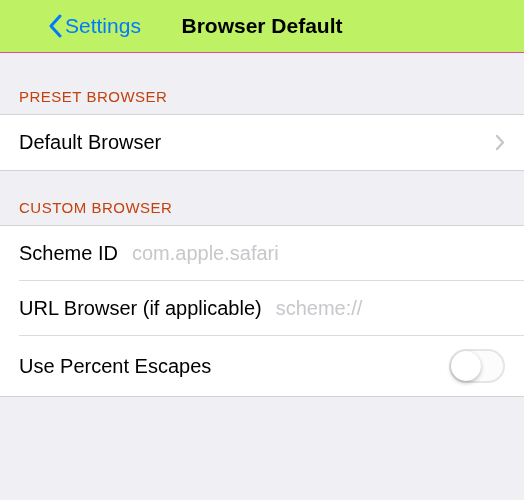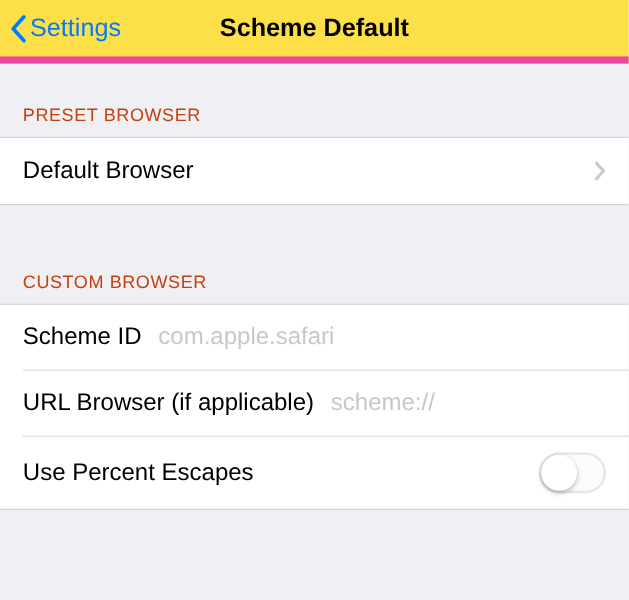--- a/index.html
+++ b/index.html
@@ -5,24 +5,25 @@
   * { box-sizing: border-box; margin: 0; padding: 0; }
   html, body {
     font-family: -apple-system, "Helvetica Neue", Helvetica, Arial, sans-serif;
     background: #efeff4;
     color: #000;
     width: 524px;
   }
   .nav {
     position: relative;
     height: 53px;
-    background: #fde047;
-    border-bottom: 6px solid #ec4899;
+    background: #bef264;
+    border-bottom: 1px solid #ec4899;
     display: flex;
     align-items: center;
+    padding-left: 40px;
   }
   .back {
     display: flex;
     align-items: center;
     gap: 3px;
     color: #007aff;
     font-size: 21px;
     padding-left: 8px;
     cursor: pointer;
   }
@@ -36,21 +37,21 @@
     color: #000;
     pointer-events: none;
   }
   .section-header {
     padding: 35px 19px 9px;
     font-size: 15px;
     letter-spacing: 0.5px;
     color: #c2410c;
     text-transform: uppercase;
   }
-  .section-header.tight { padding-top: 28px; margin-top: 28px; }
+  .section-header.tight { padding-top: 28px; }
   .group {
     background: #fff;
     border-top: 1px solid #d3d3d7;
     border-bottom: 1px solid #d3d3d7;
   }
   .row {
     display: flex;
     align-items: center;
     min-height: 55px;
     padding: 13px 19px;
@@ -108,21 +109,21 @@
 
 <div class="nav">
   <div class="back">
     <span>
       <svg width="14" height="24" viewBox="0 0 14 24" fill="none" stroke="#007aff" stroke-width="3" stroke-linecap="round" stroke-linejoin="round">
         <polyline points="12,2 3,12 12,22"></polyline>
       </svg>
     </span>
     <span>Settings</span>
   </div>
-  <div class="title">Scheme Default</div>
+  <div class="title">Browser Default</div>
 </div>
 
 <div class="section-header">PRESET BROWSER</div>
 <div class="group">
   <div class="row">
     <span class="grow">Default Browser</span>
     <span class="chevron">
       <svg width="10" height="17" viewBox="0 0 10 17" fill="none" stroke="#c7c7cc" stroke-width="2.5" stroke-linecap="round" stroke-linejoin="round">
         <polyline points="2,2 8,8.5 2,15"></polyline>
       </svg>

